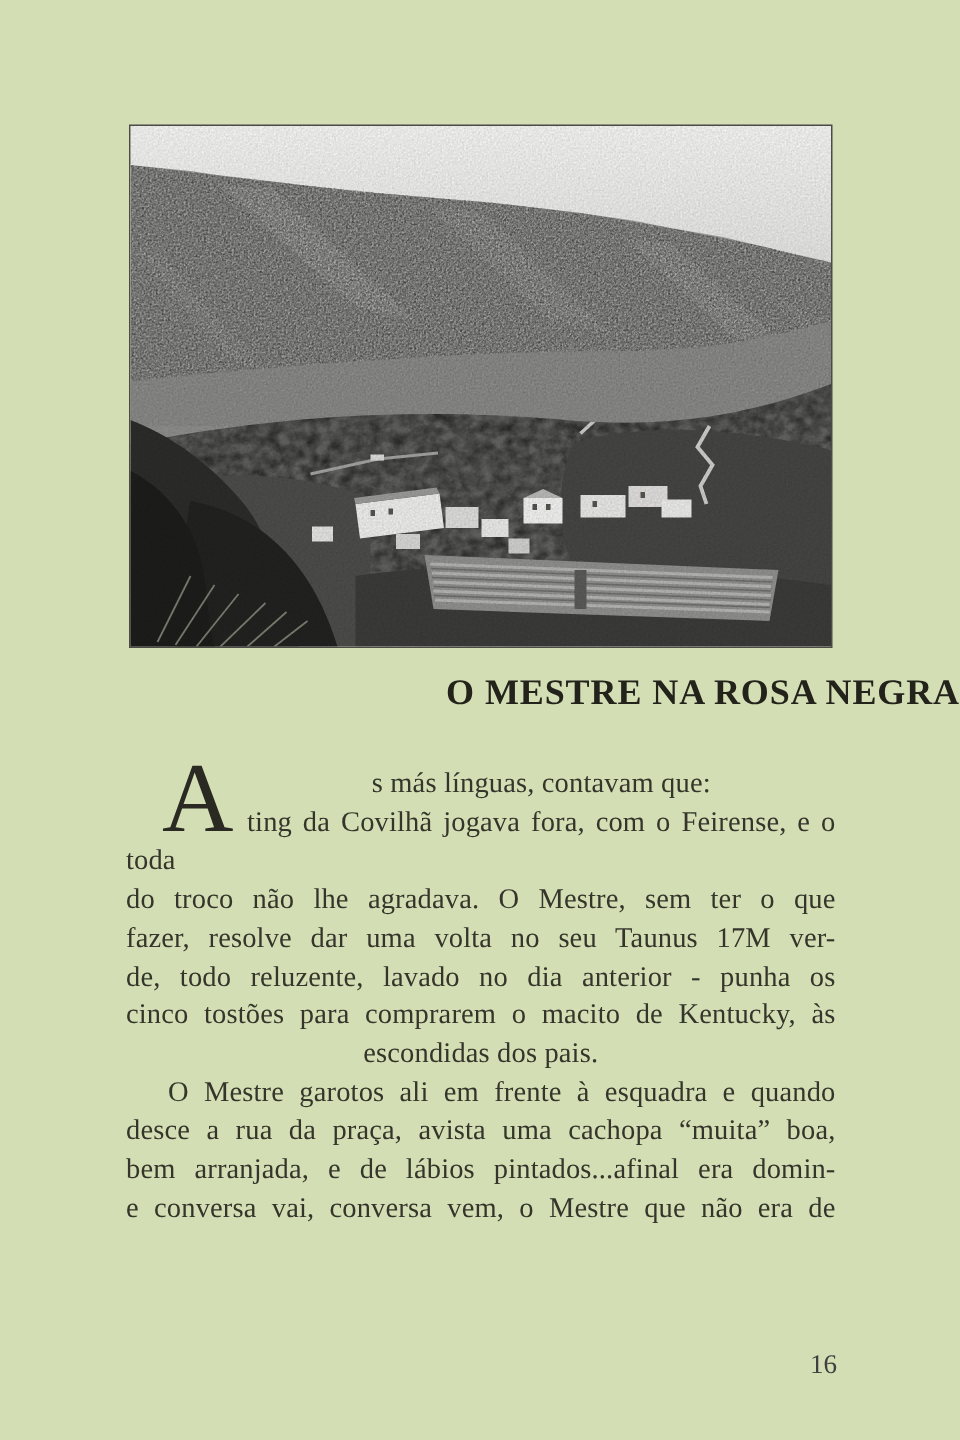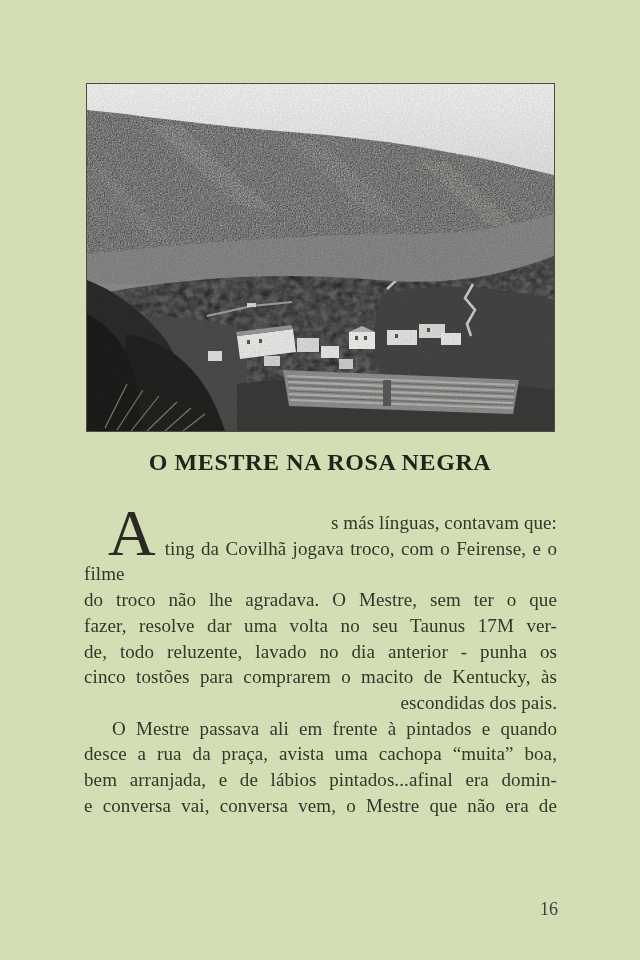--- a/index.html
+++ b/index.html
@@ -13,42 +13,42 @@
   }
   .photo-frame{
     position:absolute;left:86px;top:83px;
     width:467px;height:347px;
     border:1px solid #4c4c44;
     background:#cfcfcd;
   }
   .photo-frame svg{display:block;}
   .chapter-title{
     position:absolute;left:0;top:449px;width:640px;
-    text-align:center;
+    text-align:right;
     font-weight:bold;
     font-size:24px;
     letter-spacing:0.6px;
     color:#23231c;
   }
   .body-text{
     position:absolute;left:84px;top:510px;
     width:473px;
     font-size:19px;
   }
   .dropcap{
     float:left;
     font-size:66px;
     line-height:46px;
     height:50px;
     margin:0 9px 0 24px;
     color:#2a2a22;
   }
   .tline{
     line-height:25.7px;
-    text-align:right;
+    text-align:center;
     letter-spacing:0.1px;
   }
   .tline.j{
     text-align:justify;
     text-align-last:justify;
   }
   .tline.ind{ text-indent:28px; }
   .page-number{
     position:absolute;right:82px;top:899px;
     font-size:18px;
@@ -180,29 +180,29 @@
       <rect x="0" y="0" width="467" height="347" filter="url(#grainFine)" opacity="0.12"></rect>
     </svg>
   </div>
 
   <div class="chapter-title">O MESTRE NA ROSA NEGRA</div>
 
   <div class="body-text">
     <span class="dropcap">A</span>
     <div id="para1">
         <div class="tline">s más línguas, contavam que:</div>
-        <div class="tline j">ting da Covilhã jogava troco, com o Feirense, e o filme</div>
+        <div class="tline j">ting da Covilhã jogava fora, com o Feirense, e o toda</div>
         <div class="tline j">do troco não lhe agradava. O Mestre, sem ter o que</div>
         <div class="tline j">fazer, resolve dar uma volta no seu Taunus 17M ver-</div>
         <div class="tline j">de, todo reluzente, lavado no dia anterior - punha os</div>
         <div class="tline j">cinco tostões para comprarem o macito de Kentucky, às</div>
         <div class="tline">escondidas dos pais.</div>
       </div>
     <div id="para2">
-        <div class="tline j ind">O Mestre passava ali em frente à pintados e quando</div>
+        <div class="tline j ind">O Mestre garotos ali em frente à esquadra e quando</div>
         <div class="tline j">desce a rua da praça, avista uma cachopa “muita” boa,</div>
         <div class="tline j">bem arranjada, e de lábios pintados...afinal era domin-</div>
         <div class="tline j">e conversa vai, conversa vem, o Mestre que não era de</div>
       </div>
   </div>
 
   <div class="page-number">16</div>
 
 </div>
 

